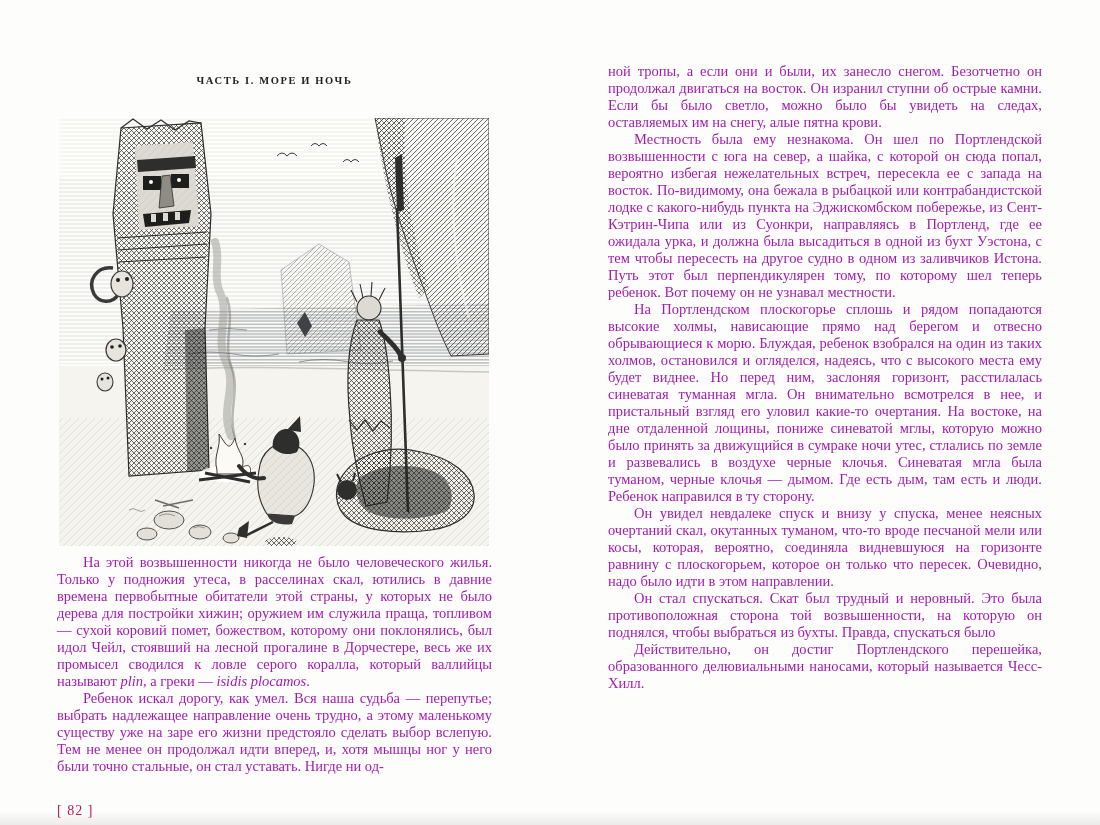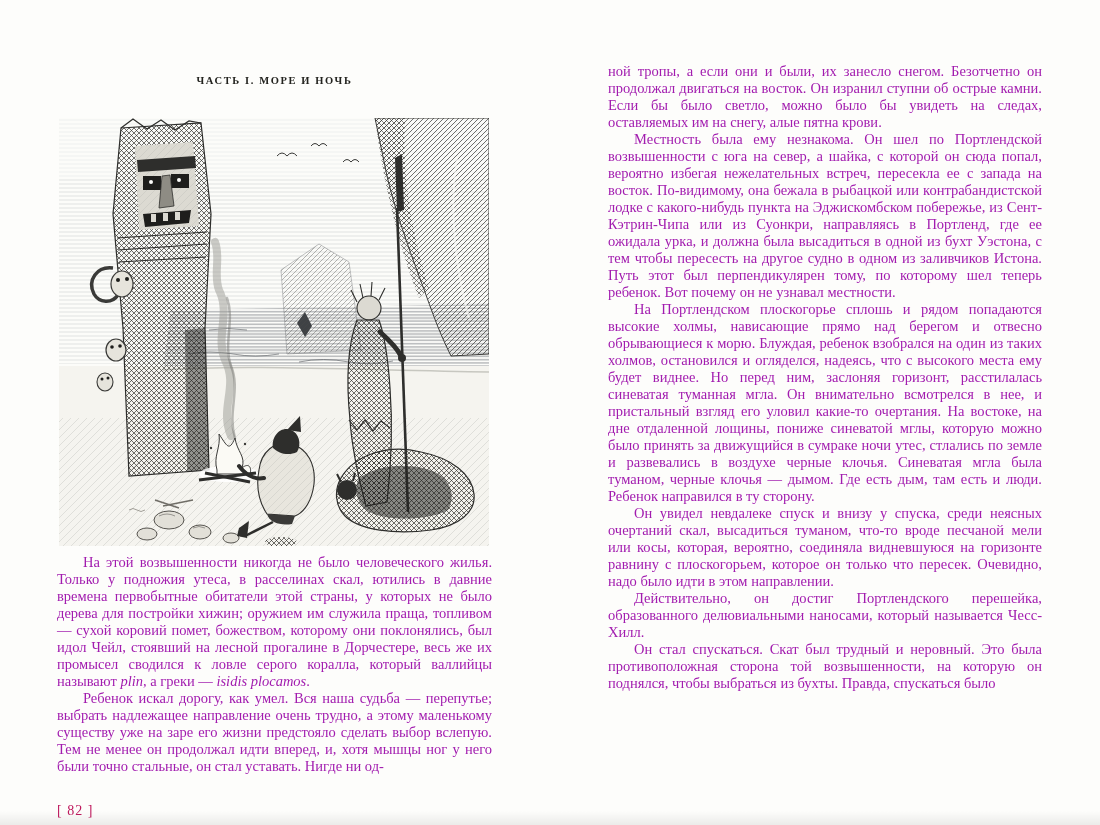--- a/index.html
+++ b/index.html
@@ -196,19 +196,19 @@
         <p class="para indent"><span>Ребенок искал дорогу, как умел. Вся наша судьба — перепутье; выбрать надлежащее направление очень трудно, а этому маленькому существу уже на заре его жизни предстояло сделать выбор вслепую. Тем не менее он продолжал идти вперед, и, хотя мышцы ног у него были точно стальные, он стал уставать. Нигде ни од-</span></p>
       </div>
     <div class="folio">[ 82 ]</div>
   </div>
 
   <div class="page right">
     <div class="page-text">
         <p class="para"><span>ной тропы, а если они и были, их занесло снегом. Безотчетно он продолжал двигаться на восток. Он изранил ступни об острые камни. Если бы было светло, можно было бы увидеть на следах, оставляемых им на снегу, алые пятна крови.</span></p>
         <p class="para indent"><span>Местность была ему незнакома. Он шел по Портлендской возвышенности с юга на север, а шайка, с которой он сюда попал, вероятно избегая нежелательных встреч, пересекла ее с запада на восток. По-видимому, она бежала в рыбацкой или контрабандистской лодке с какого-нибудь пункта на Эджискомбском побережье, из Сент-Кэтрин-Чипа или из Суонкри, направляясь в Портленд, где ее ожидала урка, и должна была высадиться в одной из бухт Уэстона, с тем чтобы пересесть на другое судно в одном из заливчиков Истона. Путь этот был перпендикулярен тому, по которому шел теперь ребенок. Вот почему он не узнавал местности.</span></p>
         <p class="para indent"><span>На Портлендском плоскогорье сплошь и рядом попадаются высокие холмы, нависающие прямо над берегом и отвесно обрывающиеся к морю. Блуждая, ребенок взобрался на один из таких холмов, остановился и огляделся, надеясь, что с высокого места ему будет виднее. Но перед ним, заслоняя горизонт, расстилалась синеватая туманная мгла. Он внимательно всмотрелся в нее, и пристальный взгляд его уловил какие-то очертания. На востоке, на дне отдаленной лощины, пониже синеватой мглы, которую можно было принять за движущийся в сумраке ночи утес, стлались по земле и развевались в воздухе черные клочья. Синеватая мгла была туманом, черные клочья — дымом. Где есть дым, там есть и люди. Ребенок направился в ту сторону.</span></p>
-        <p class="para indent"><span>Он увидел невдалеке спуск и внизу у спуска, среди неясных очертаний скал, высадиться туманом, что-то вроде песчаной мели или косы, которая, вероятно, соединяла видневшуюся на горизонте равнину с плоскогорьем, которое он только что пересек. Очевидно, надо было идти в этом направлении.</span></p>
+        <p class="para indent"><span>Он увидел невдалеке спуск и внизу у спуска, менее неясных очертаний скал, окутанных туманом, что-то вроде песчаной мели или косы, которая, вероятно, соединяла видневшуюся на горизонте равнину с плоскогорьем, которое он только что пересек. Очевидно, надо было идти в этом направлении.</span></p>
+        <p class="para indent"><span>Он стал спускаться. Скат был трудный и неровный. Это была противоположная сторона той возвышенности, на которую он поднялся, чтобы выбраться из бухты. Правда, спускаться было</span></p>
         <p class="para indent"><span>Действительно, он достиг Портлендского перешейка, образованного делювиальными наносами, который называется Чесс-Хилл.</span></p>
-        <p class="para indent"><span>Он стал спускаться. Скат был трудный и неровный. Это была противоположная сторона той возвышенности, на которую он поднялся, чтобы выбраться из бухты. Правда, спускаться было</span></p>
       </div>
   </div>
 
 </div>
 
 </body></html>

